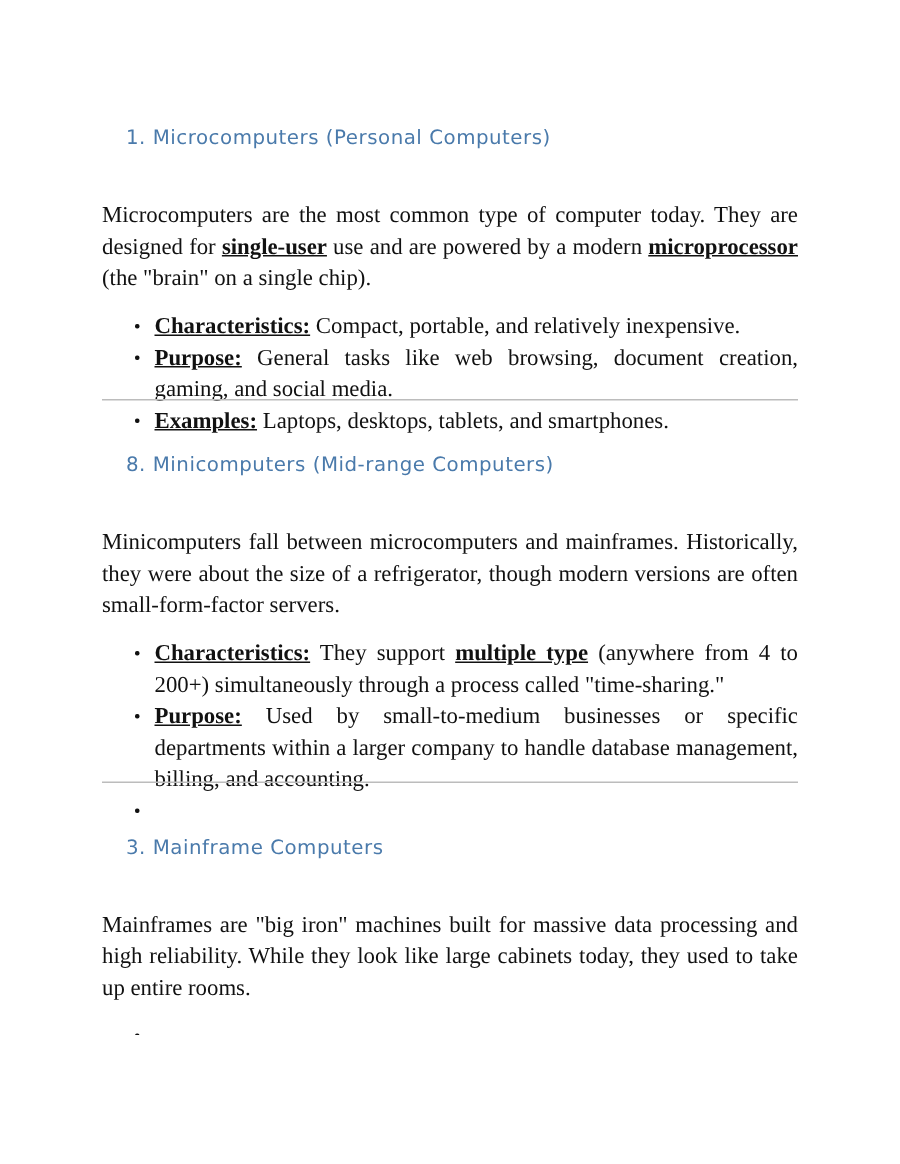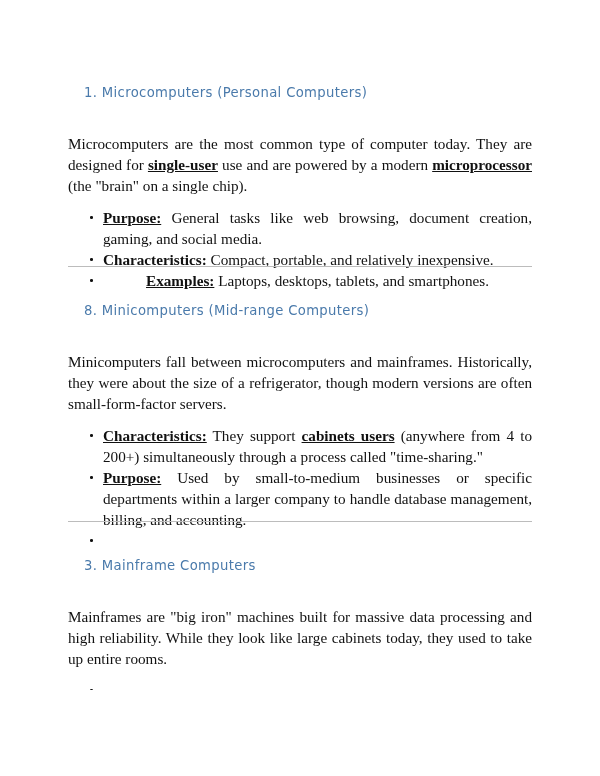--- a/index.html
+++ b/index.html
@@ -74,21 +74,21 @@
   ul.bullets li .dot {
     position: absolute;
     left: 22px;
     top: 9px;
     width: 2.6px;
     height: 2.6px;
     background: #111111;
     border-radius: 50%;
   }
   ul.bullets li:last-child {
-    text-align: center;
+    text-align: left;
   }
   .divider {
     height: 0;
     border: none;
     border-top: 1.2px solid #bcbcbc;
     margin: 0;
     padding: 0;
     width: 464px;
   }
   
@@ -113,35 +113,35 @@
 
 <div class="page">
   <div class="content">
 
     <div class="block-1">
       <h2 class="section-heading">1. Microcomputers (Personal Computers)</h2>
       <div class="sp-head-to-para"></div>
       <p class="para"><span>Microcomputers are the most common type of computer today. They are designed for </span><b>single-user</b><span> use and are powered by a modern </span><b>microprocessor</b><span> (the "brain" on a single chip).</span></p>
       <div class="sp-para-to-list"></div>
       <ul class="bullets">
+          <li><span class="dot"></span><span class="bullet-text"><b>Characteristics:</b><span> Compact, portable, and relatively inexpensive.</span></span></li>
           <li><span class="dot"></span><span class="bullet-text"><b>Purpose:</b><span> General tasks like web browsing, document creation, gaming, and social media.</span></span></li>
-          <li><span class="dot"></span><span class="bullet-text"><b>Characteristics:</b><span> Compact, portable, and relatively inexpensive.</span></span></li>
           <li><span class="dot"></span><span class="bullet-text"><b>Examples:</b><span> Laptops, desktops, tablets, and smartphones.</span></span></li>
         </ul>
     </div>
 
     <hr class="divider rule-1">
 
     <div class="block-2">
       <h2 class="section-heading">8. Minicomputers (Mid-range Computers)</h2>
       <div class="sp-head-to-para"></div>
       <p class="para"><span>Minicomputers fall between microcomputers and mainframes. Historically, they were about the size of a refrigerator, though modern versions are often small-form-factor servers.</span></p>
       <div class="sp-para-to-list"></div>
       <ul class="bullets">
-          <li><span class="dot"></span><span class="bullet-text"><b>Characteristics:</b><span> They support </span><b>cabinets users</b><span> (anywhere from 4 to 200+) simultaneously through a process called "time-sharing."</span></span></li>
+          <li><span class="dot"></span><span class="bullet-text"><b>Characteristics:</b><span> They support </span><b>multiple type</b><span> (anywhere from 4 to 200+) simultaneously through a process called "time-sharing."</span></span></li>
           <li><span class="dot"></span><span class="bullet-text"><b>Purpose:</b><span> Used by small-to-medium businesses or specific departments within a larger company to handle database management, billing, and accounting.</span></span></li>
           <li><span class="dot"></span></li>
         </ul>
     </div>
 
     <hr class="divider rule-2">
 
     <div class="block-3">
       <h2 class="section-heading">3. Mainframe Computers</h2>
       <div class="sp-head-to-para"></div>

